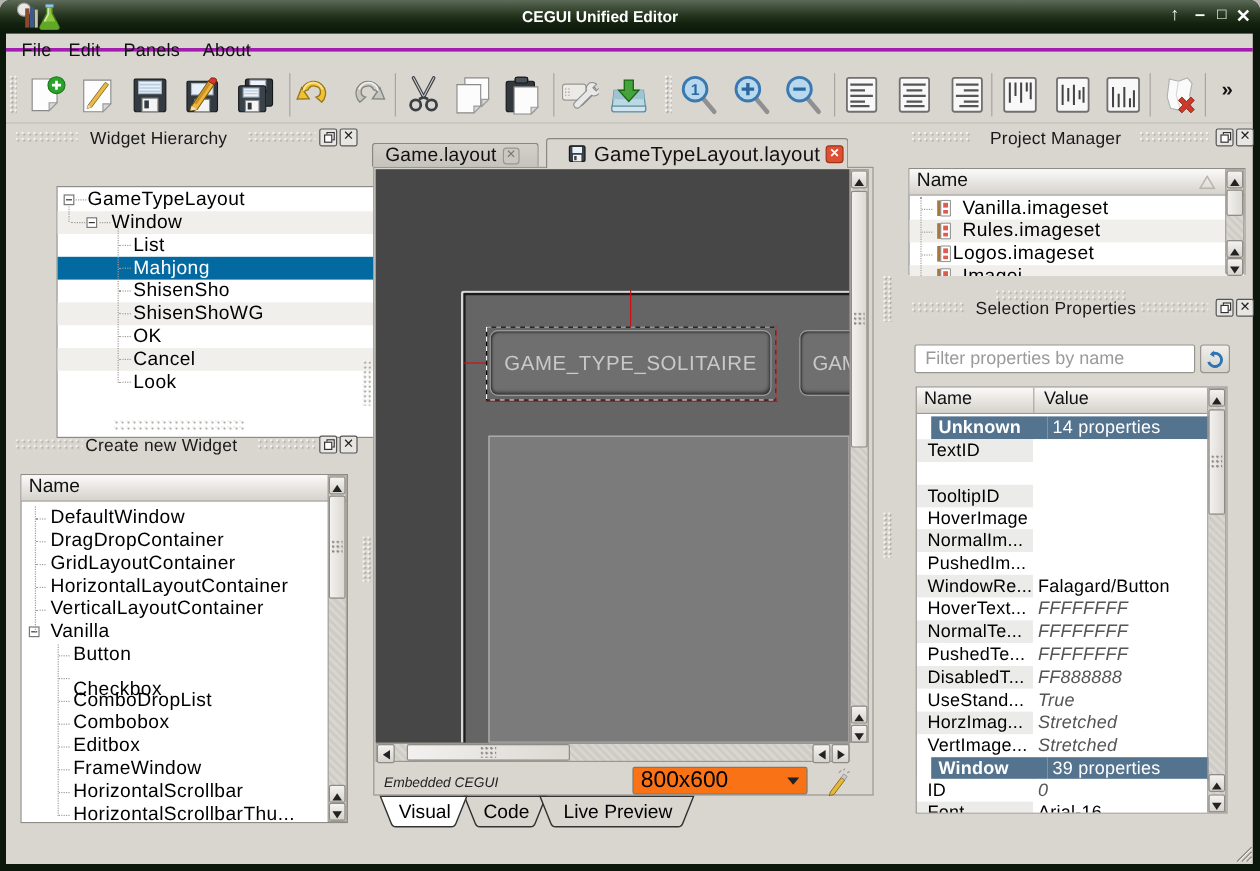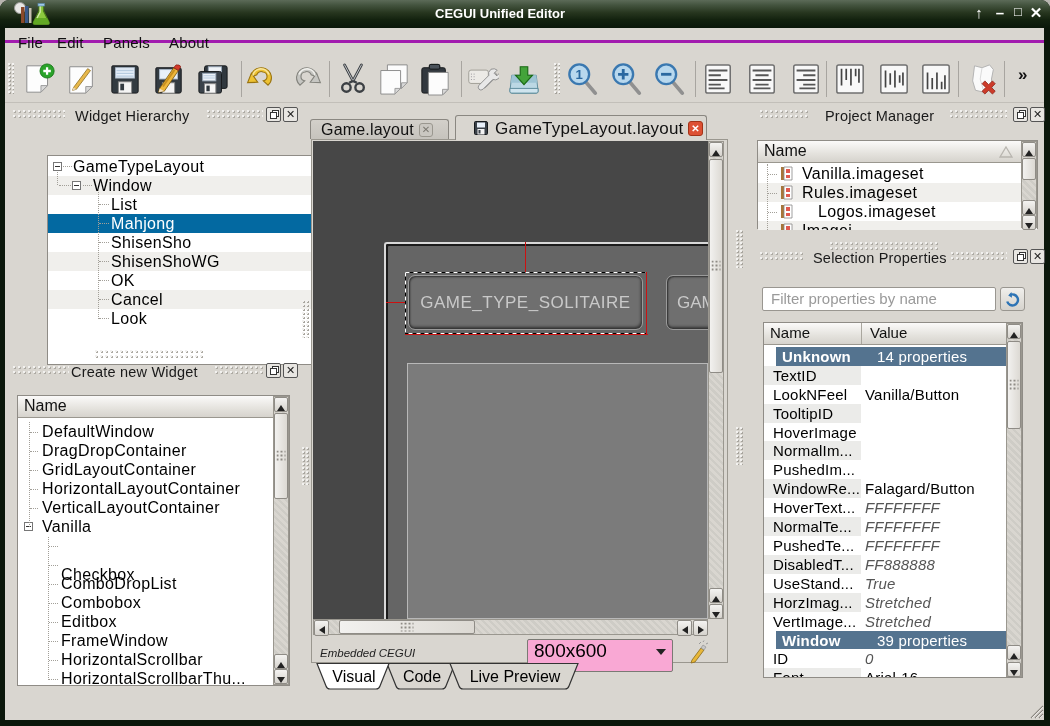--- a/index.html
+++ b/index.html
@@ -334,20 +334,23 @@
       <div class="trow" style="top:83px;">
           <span class="titem" style="left:24px;">HorizontalLayoutContainer</span>
         </div>
       <div class="trow" style="top:102px;">
           <span class="titem" style="left:24px;">VerticalLayoutContainer</span>
         </div>
       <div class="trow" style="top:121px;">
           <span class="expander" style="left:6px;"></span>
           <span class="titem" style="left:24px;">Vanilla</span>
         </div>
+      <div class="trow" style="top:140px;">
+          <span class="titem" style="left:43px;">Button</span>
+        </div>
       <div class="trow" style="top:169px;">
           <span class="titem" style="left:43px;">Checkbox</span>
         </div>
       <div class="trow" style="top:178px;">
           <span class="titem" style="left:43px;">ComboDropList</span>
         </div>
       <div class="trow" style="top:197px;">
           <span class="titem" style="left:43px;">Combobox</span>
         </div>
       <div class="trow" style="top:216px;">
@@ -429,21 +432,21 @@
           <span class="griph"></span>
         </div>
       <div class="sbbtn" style="left:363px; width:15px; height:16px; right:auto;"><svg width="8" height="10" viewBox="0 0 8 10" style="margin-top:3px">
             <path d="M1 5 L7 1 L7 9 Z" fill="#222"></path>
           </svg></div>
       <div class="sbbtn" style="left:379px; width:15px; height:16px; right:auto;"><svg width="8" height="10" viewBox="0 0 8 10" style="margin-top:3px">
             <path d="M7 5 L1 1 L1 9 Z" fill="#222"></path>
           </svg></div>
     </div>
     <div style="position:absolute; left:315px; top:544px; font-size:11.5px; font-style:italic; color:#222; z-index:2;">Embedded CEGUI</div>
-    <div style="position:absolute; left:522px; top:536px; width:146px; height:33px; background:#f9a8d4; border:1px solid #7a7a74; border-radius:2px; z-index:2;">
+    <div style="position:absolute; left:522px; top:536px; width:146px; height:23px; background:#f97316; border:1px solid #7a7a74; border-radius:2px; z-index:2;">
       <span style="position:absolute; left:6px; top:0px; font-size:19px; color:#000;">800x600</span>
       <span style="position:absolute; right:3px; top:2px; width:18px; height:17px;"><svg width="12" height="8" viewBox="0 0 12 8" style="margin:5px 0 0 4px;">
             <path d="M1 1 L11 1 L6 7 Z" fill="#222"></path>
           </svg></span>
     </div>
     <svg style="position:absolute; left:680px; top:537px; z-index:2;" width="24" height="24" viewBox="0 0 24 24">
       <path d="M7 20 L16 8 L19 10 L10 22 L6 23 Z" fill="#e8b83a" stroke="#8a6a1a" stroke-width="0.8"></path>
       <path d="M16 8 L19 10 L21 7 L18 5 Z" fill="#c8c8c8" stroke="#888" stroke-width="0.6"></path>
       <path d="M14 4 L16 2 M18 2 L19 0.5 M21 4 L23 3" stroke="#999" stroke-width="1"></path>
     </svg>
@@ -494,21 +497,21 @@
           </svg>
           <span class="titem" style="left:44px;">Rules.imageset</span>
         </div>
       <div class="trow" style="top:61px;">
           <svg class="ficon" style="left:22px;" width="14" height="15" viewBox="0 0 14 15">
             <rect x="1" y="1" width="3" height="13" fill="#a8763a"></rect>
             <path d="M4 1 L12 1 L12 14 L4 14 Z" fill="#fff" stroke="#888" stroke-width="0.8"></path>
             <rect x="6" y="3" width="4" height="4" fill="#e05a50"></rect>
             <rect x="6" y="9" width="4" height="3" fill="#e05a50"></rect>
           </svg>
-          <span class="titem" style="left:60px;">Logos.imageset</span>
+          <span class="titem" style="left:36px;">Logos.imageset</span>
         </div>
       <div class="trow alt" style="top:80px; height:9px; overflow:hidden;">
           <svg class="ficon" style="left:22px;" width="14" height="15" viewBox="0 0 14 15">
             <rect x="1" y="1" width="3" height="13" fill="#a8763a"></rect>
             <path d="M4 1 L12 1 L12 14 L4 14 Z" fill="#fff" stroke="#888" stroke-width="0.8"></path>
             <rect x="6" y="3" width="4" height="4" fill="#e05a50"></rect>
           </svg>
           <span class="titem" style="left:44px;">Imagei...</span>
         </div>
       <div class="sb" style="right:0px; top:0px; bottom:0px; width:16px;">
@@ -554,28 +557,20 @@
           </div>
         </div>
       <div class="prow" style="top:43px;">
           <div class="pname gname">
             <span>TextID</span>
           </div>
           <div class="pval">
             <span class=""></span>
           </div>
         </div>
-      <div class="prow" style="top:62px;">
-          <div class="pname">
-            <span>LookNFeel</span>
-          </div>
-          <div class="pval">
-            <span class="">Vanilla/Button</span>
-          </div>
-        </div>
       <div class="prow" style="top:81px;">
           <div class="pname gname">
             <span>TooltipID</span>
           </div>
           <div class="pval">
             <span class=""></span>
           </div>
         </div>
       <div class="prow" style="top:100px;">
           <div class="pname">

